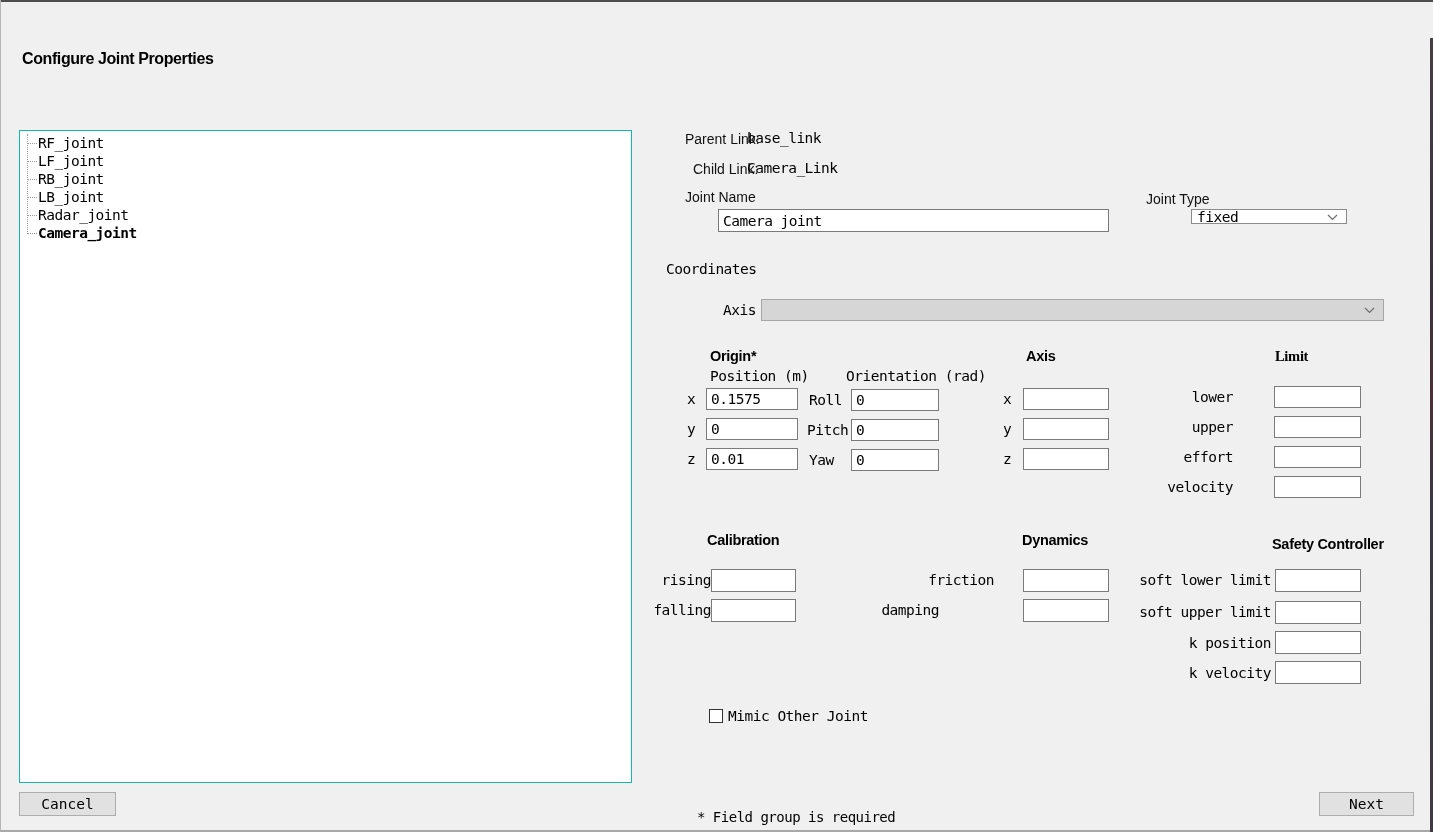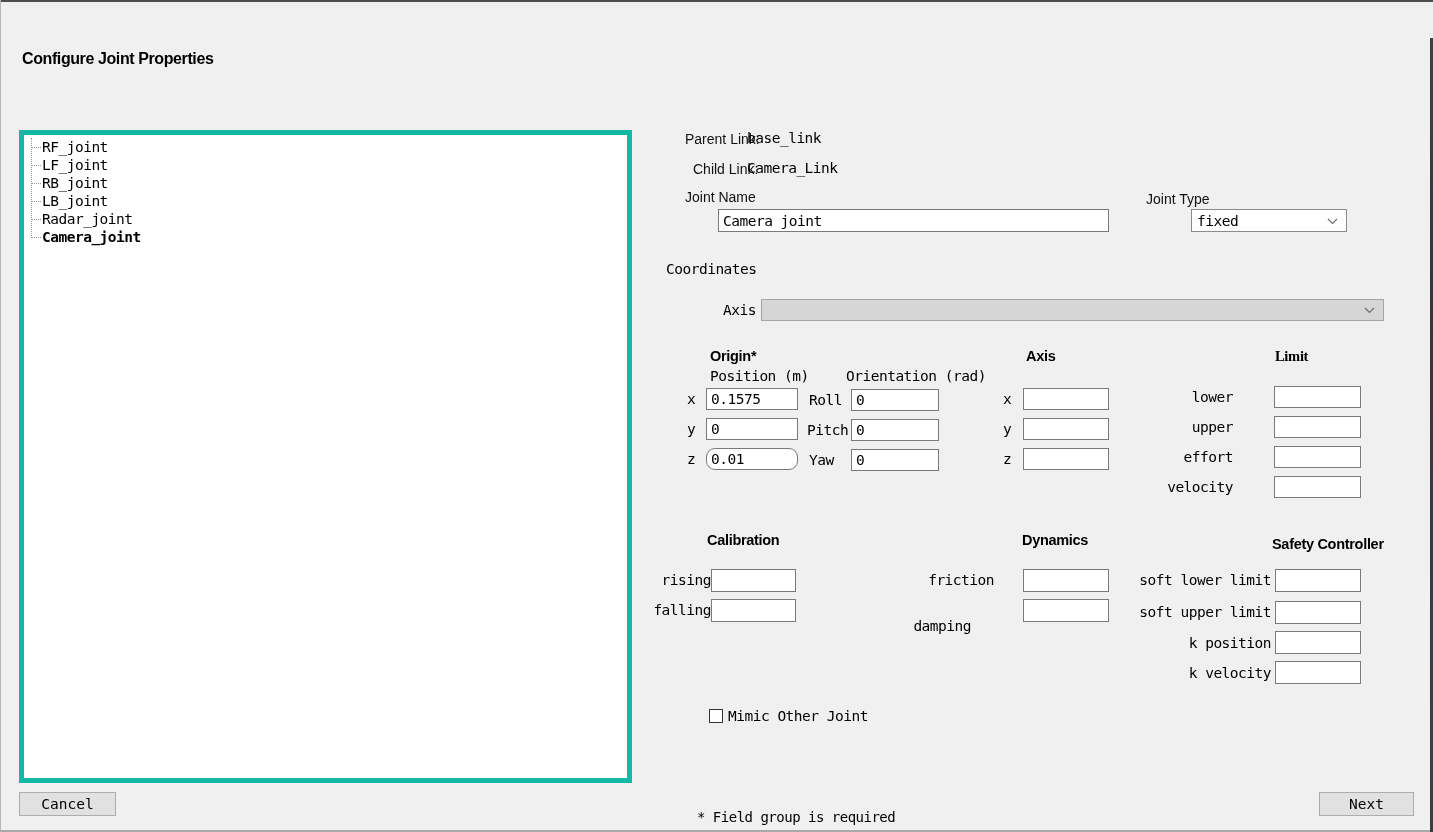--- a/index.html
+++ b/index.html
@@ -20,21 +20,21 @@
   .glyph-min { position:absolute; left:16px; top:18px; width:14px; height:0; border-top:1px solid #707070; }
   .glyph-max { position:absolute; left:17px; top:12px; width:12px; height:12px; border:1px solid #707070; }
 
   .h1 { position:absolute; left:21px; top:50px; font-size:16px; font-weight:bold; color:#000;
         letter-spacing:-0.4px; white-space:nowrap; }
   .mono { font-family:"DejaVu Sans Mono", monospace; }
   .desc { position:absolute; left:30px; top:77px; font-size:13px; letter-spacing:-0.8px;
           line-height:19px; color:#000; white-space:pre-line; }
 
   .tree { position:absolute; left:18px; top:130px; width:613px; height:653px; background:#fff;
-          border:5px solid #14b8a6; }
+          border:1px solid #14b8a6; }
   .tree-row { position:absolute; left:0; height:18px; line-height:18px; padding-left:18px;
               font-size:14.5px; letter-spacing:-0.5px; white-space:nowrap; cursor:default; }
   .tree-row.selected { font-weight:bold; }
   .tree-row .stub { position:absolute; left:7px; top:9px; width:10px; border-top:1px dotted #9a9a9a; }
   .tree-rail { position:absolute; left:7px; top:3px; width:0; height:100px; border-left:1px dotted #9a9a9a; }
 
   .lbl { position:absolute; font-size:14px; color:#111; white-space:nowrap; }
   .mlbl { position:absolute; font-family:"DejaVu Sans Mono", monospace; font-size:14.5px;
           letter-spacing:-0.5px; color:#000; white-space:nowrap; }
   .grp { position:absolute; font-size:14.5px; font-weight:bold; color:#000; letter-spacing:-0.3px; white-space:nowrap; }
@@ -74,21 +74,21 @@
   </div>
 
   <span class="lbl" style="left:684px;top:131px;">Parent Link:</span>
   <span class="mlbl" style="left:746px;top:130px;">base_link</span>
   <span class="lbl" style="left:692px;top:161px;">Child Link:</span>
   <span class="mlbl" style="left:746px;top:160px;">Camera_Link</span>
 
   <span class="lbl" style="left:684px;top:189px;">Joint Name</span>
   <input class="inp" style="left: 717px; top: 209px; width: 391px; height: 23px;" value="Camera_joint">
   <span class="lbl" style="left:1145px;top:191px;">Joint Type</span>
-  <div class="combo white" style="left:1190px;top:209px;width:156px;height:23px;text-align:right;">
+  <div class="combo white" style="left:1190px;top:209px;width:156px;height:15px;text-align:right;">
     <span>fixed</span>
     <svg class="chev" width="11" height="7" viewBox="0 0 11 7">
         <path d="M1 1 L5.5 5.5 L10 1" stroke="#6d6d6d" stroke-width="1.2" fill="none"></path>
       </svg>
   </div>
 
   <span class="mlbl" style="left:665px;top:261px;">Coordinates</span>
   <span class="mlbl" style="left:722px;top:302px;">Axis</span>
   <div class="combo silver" style="left:760px;top:299px;width:623px;height:22px;">
     <span></span>
@@ -105,21 +105,21 @@
   <input class="inp" style="left: 705px; top: 388px; width: 92px; height: 22px;" value="0.1575">
   <span class="mlbl" style="left:808px;top:392px;">Roll</span>
   <input class="inp" style="left: 850px; top: 389px; width: 88px; height: 22px;" value="0">
 
   <span class="mlbl" style="left:686px;top:421px;">y</span>
   <input class="inp" style="left: 705px; top: 418px; width: 92px; height: 22px;" value="0">
   <span class="mlbl" style="left:806px;top:422px;">Pitch</span>
   <input class="inp" style="left: 850px; top: 419px; width: 88px; height: 22px;" value="0">
 
   <span class="mlbl" style="left:686px;top:451px;">z</span>
-  <input class="inp" style="left: 705px; top: 448px; width: 92px; height: 22px; border-radius: 9px;" value="0.01">
+  <input class="inp" style="left: 705px; top: 448px; width: 92px; height: 22px;" value="0.01">
   <span class="mlbl" style="left:808px;top:452px;">Yaw</span>
   <input class="inp" style="left: 850px; top: 449px; width: 88px; height: 22px;" value="0">
 
   <span class="grp" style="left:1025px;top:348px;">Axis</span>
   <span class="mlbl" style="left:1002px;top:391px;">x</span>
   <input class="inp" style="left: 1022px; top: 388px; width: 86px; height: 22px;" value="">
   <span class="mlbl" style="left:1002px;top:421px;">y</span>
   <input class="inp" style="left: 1022px; top: 418px; width: 86px; height: 22px;" value="">
   <span class="mlbl" style="left:1002px;top:451px;">z</span>
   <input class="inp" style="left: 1022px; top: 448px; width: 86px; height: 22px;" value="">
@@ -136,21 +136,21 @@
 
   <span class="grp" style="left:706px;top:532px;">Calibration</span>
   <span class="mlbl ralign" style="left:640px;top:572px;width:70px;">rising</span>
   <input class="inp" style="left: 710px; top: 569px; width: 85px; height: 23px;" value="">
   <span class="mlbl ralign" style="left:640px;top:602px;width:70px;">falling</span>
   <input class="inp" style="left: 710px; top: 599px; width: 85px; height: 23px;" value="">
 
   <span class="grp" style="left:1021px;top:532px;">Dynamics</span>
   <span class="mlbl ralign" style="left:910px;top:572px;width:83px;">friction</span>
   <input class="inp" style="left: 1022px; top: 569px; width: 86px; height: 23px;" value="">
-  <span class="mlbl ralign" style="left:892px;top:602px;width:78px;margin-top:16px;">damping</span>
+  <span class="mlbl ralign" style="left:860px;top:602px;width:78px;">damping</span>
   <input class="inp" style="left: 1022px; top: 599px; width: 86px; height: 23px;" value="">
 
   <span class="grp" style="left:1271px;top:536px;">Safety Controller</span>
   <span class="mlbl ralign" style="left:1130px;top:572px;width:140px;">soft lower limit</span>
   <input class="inp" style="left: 1274px; top: 569px; width: 86px; height: 23px;" value="">
   <span class="mlbl ralign" style="left:1130px;top:604px;width:140px;">soft upper limit</span>
   <input class="inp" style="left: 1274px; top: 601px; width: 86px; height: 23px;" value="">
   <span class="mlbl ralign" style="left:1130px;top:635px;width:140px;">k position</span>
   <input class="inp" style="left: 1274px; top: 631px; width: 86px; height: 23px;" value="">
   <span class="mlbl ralign" style="left:1130px;top:665px;width:140px;">k velocity</span>

